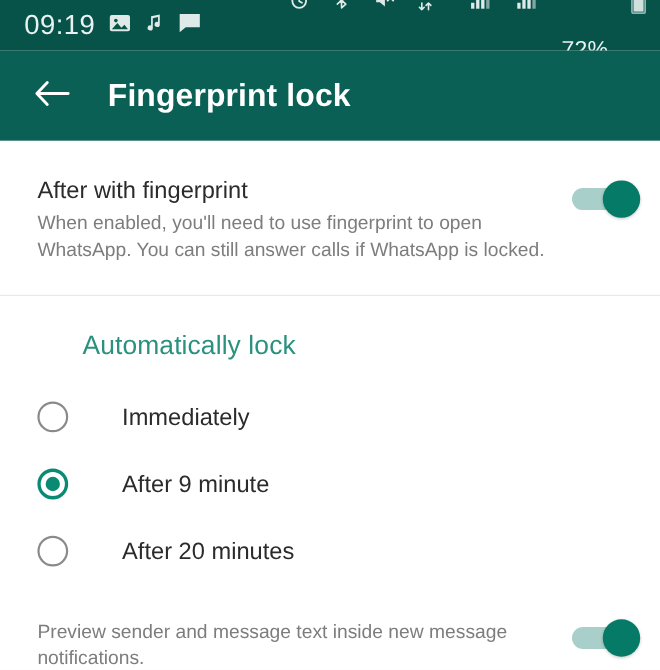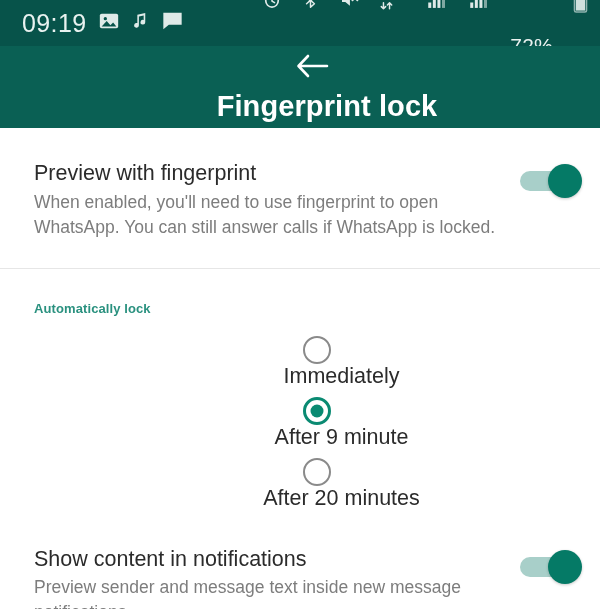--- a/index.html
+++ b/index.html
@@ -60,21 +60,20 @@
   
   .app-bar {
     position: absolute;
     top: 46px; left: 0;
     width: 600px;
     height: 82px;
     background: #0A6054;
     display: flex;
     align-items: center;
     padding-left: 26px;
-    flex-direction: column;
   }
   .back-btn {
     width: 44px; height: 44px;
     display: flex; align-items: center; justify-content: center;
     cursor: pointer;
   }
   .app-title {
     color: #ffffff;
     font-size: 29px;
     font-weight: 700;
@@ -142,35 +141,35 @@
     box-shadow: 0 1px 3px rgba(0,0,0,0.22);
   }
 
   .divider {
     height: 1px;
     background: #e6e6e6;
     width: 100%;
   }
 
   .section-header {
-    font-size: 13px;
+    font-size: 24px;
     color: #2a917f;
-    font-weight: 700;
+    font-weight: 400;
     padding: 0 0 0 34px;
     letter-spacing: 0.1px;
+    margin-left: 41px;
   }
 
   
   .radio-row {
     display: flex;
     align-items: center;
     height: 61px;
     padding-left: 34px;
     cursor: pointer;
-    flex-direction: column;
   }
   .radio {
     width: 28px; height: 28px;
     border-radius: 50%;
     border: 2px solid #8a8a8a;
     flex: 0 0 auto;
     position: relative;
     background: #ffffff;
   }
   .radio.selected {
@@ -292,21 +291,21 @@
       </span>
     </div>
     <div class="app-title">Fingerprint lock</div>
   </div>
   <div class="app-bar-shadow"></div>
 
   <div class="content">
 
     <div class="setting-row" style="padding-top:32px;">
       <div class="setting-text">
-        <div class="setting-title">Preview with fingerprint</div>
+        <div class="setting-title">After with fingerprint</div>
         <div class="setting-desc">When enabled, you'll need to use fingerprint to open WhatsApp. You can still answer calls if WhatsApp is locked.</div>
       </div>
       <div class="switch">
         <div class="track"></div>
         <div class="thumb"></div>
       </div>
     </div>
 
     <div class="divider" style="margin-top:28px;"></div>
 
@@ -326,21 +325,20 @@
 
       <div class="radio-row">
         <div class="radio"></div>
         <div class="radio-label">After 20 minutes</div>
       </div>
 
     </div>
 
     <div class="setting-row" style="padding-top:27px;">
       <div class="setting-text">
-        <div class="setting-title">Show content in notifications</div>
         <div class="setting-desc">Preview sender and message text inside new message notifications.</div>
       </div>
       <div class="switch">
         <div class="track"></div>
         <div class="thumb"></div>
       </div>
     </div>
 
   </div>
 </div>

